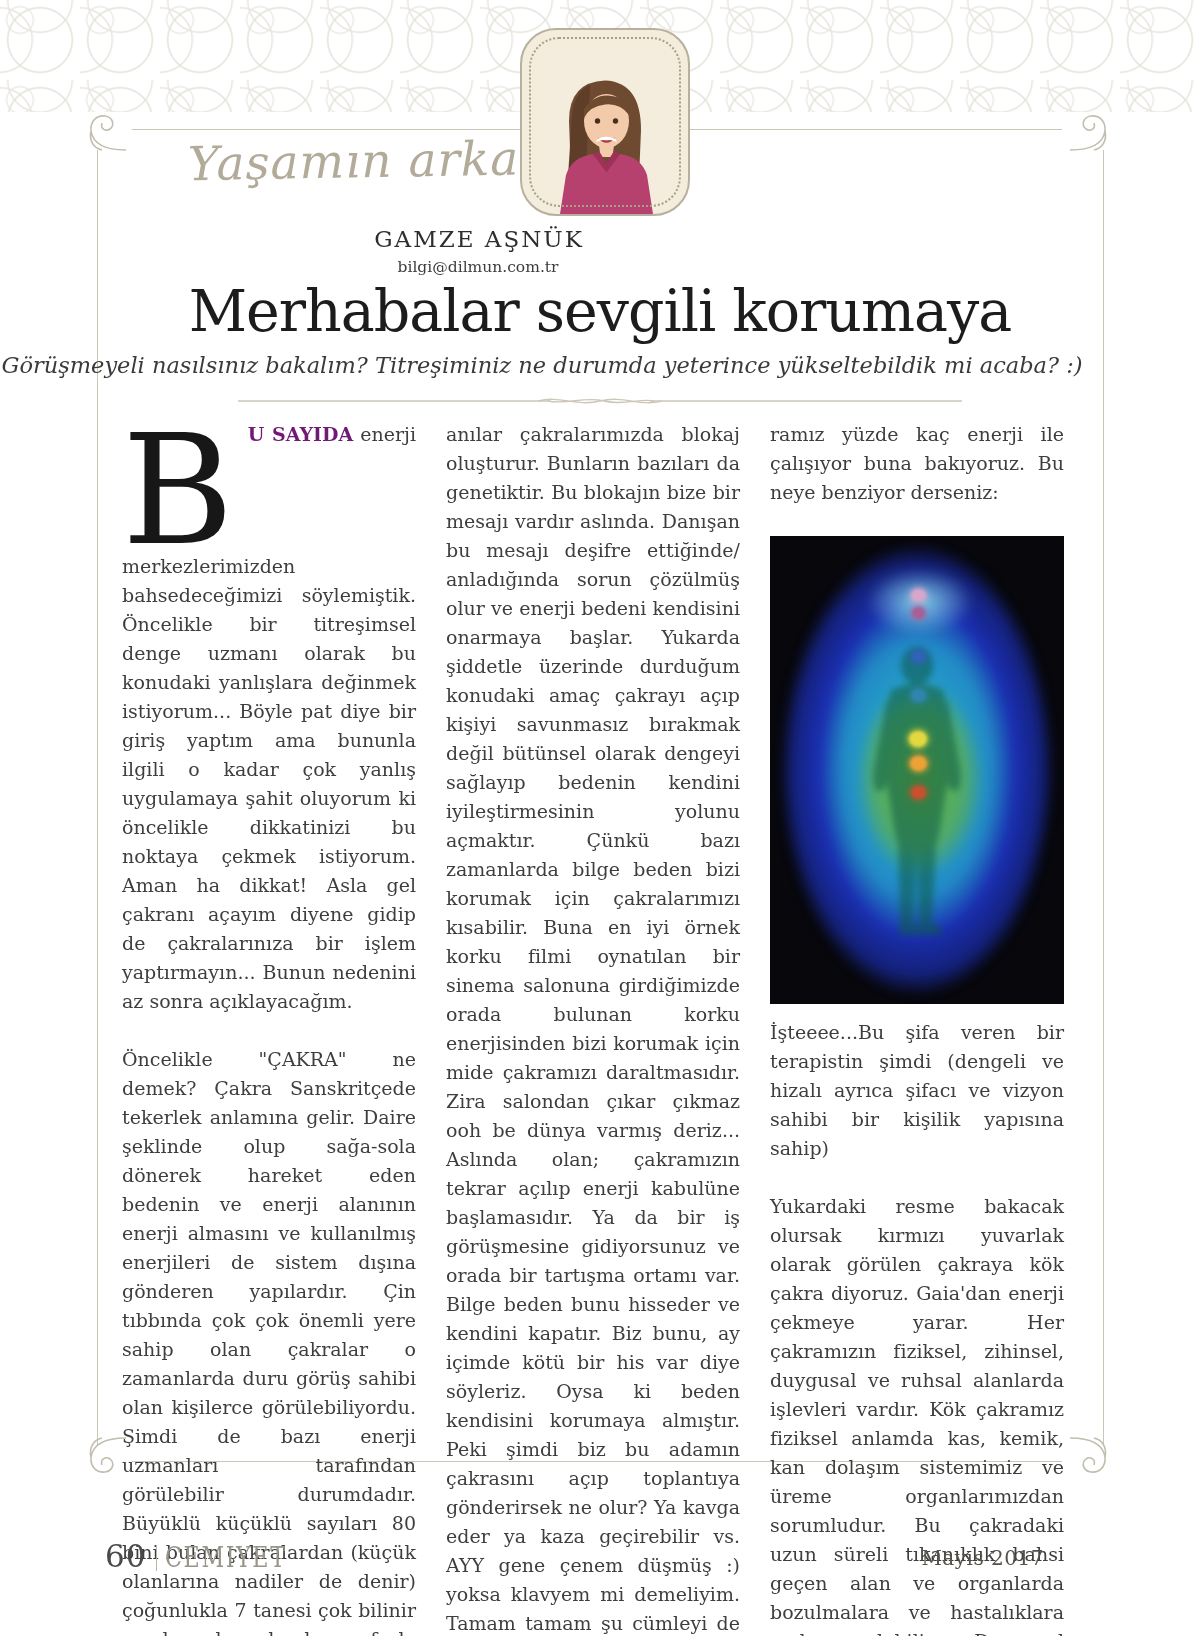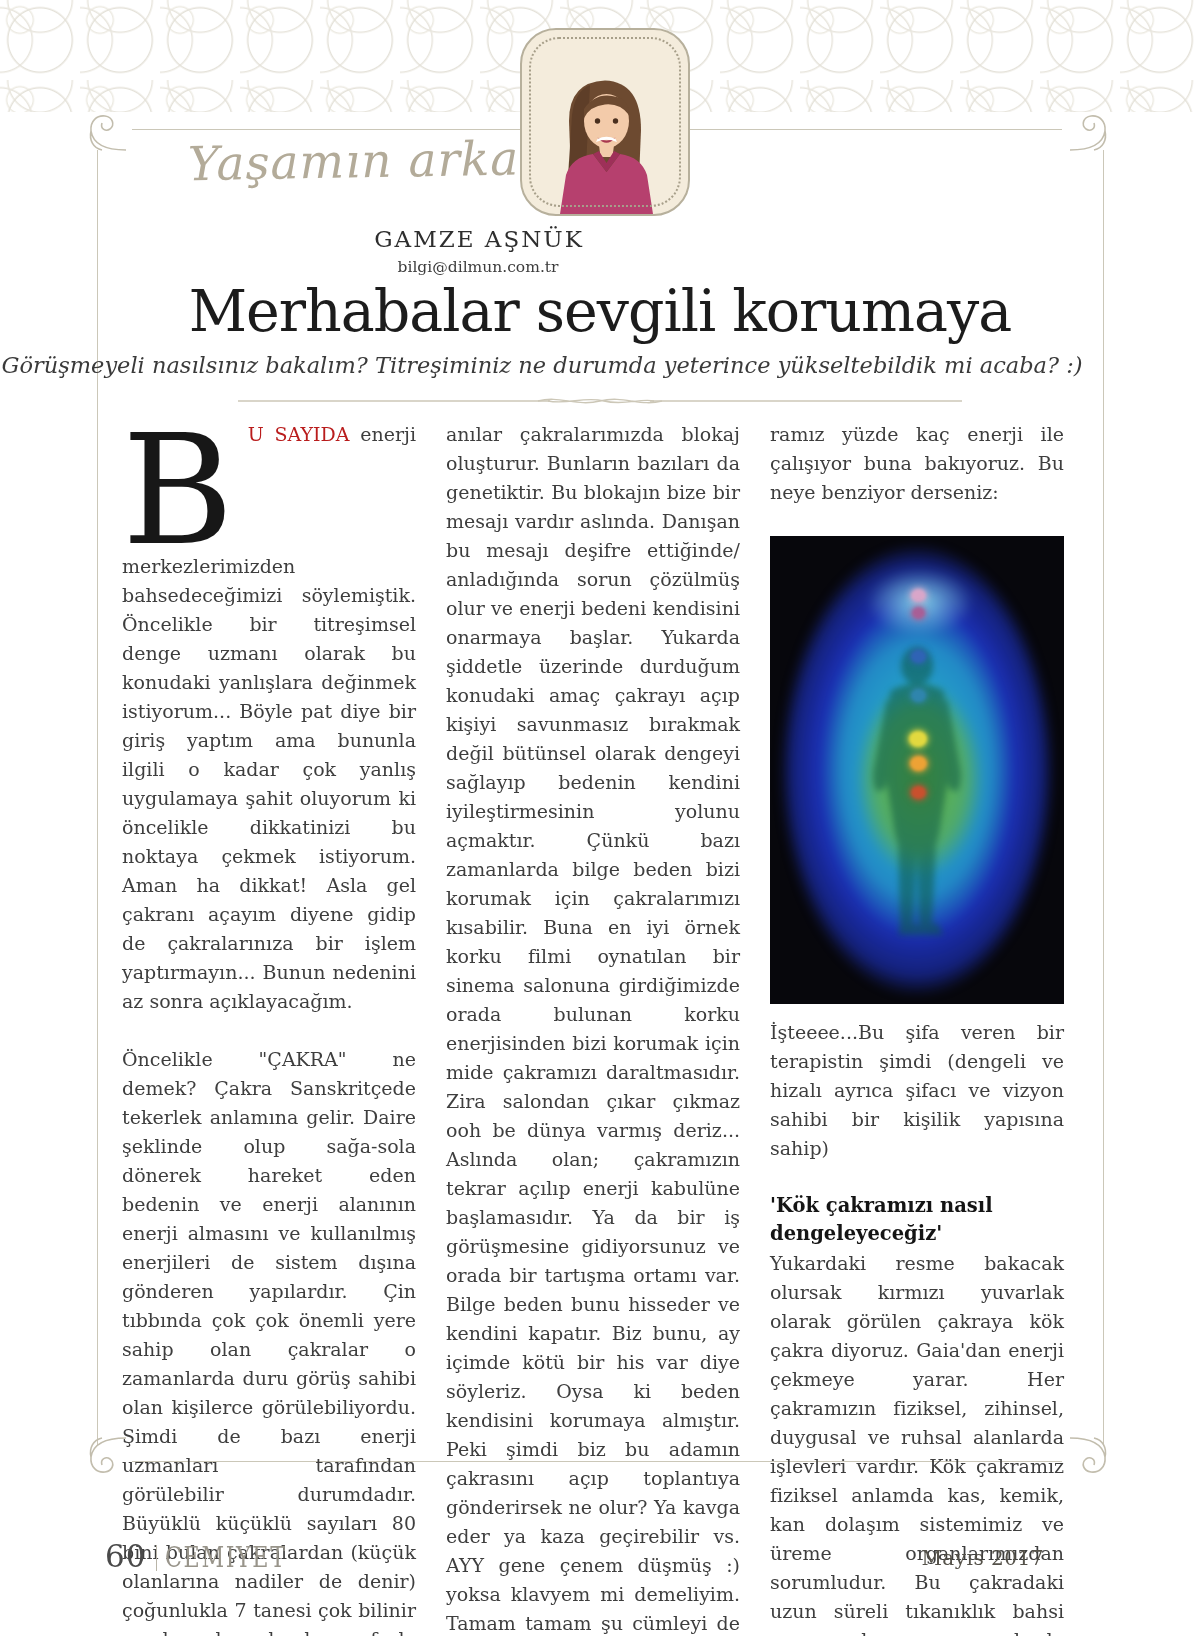--- a/index.html
+++ b/index.html
@@ -49,21 +49,21 @@
   .divider{position:absolute;top:392px;left:238px;}
   .divider path,.divider line{stroke:#ccc7b7;stroke-width:1.3;fill:none;}
 
   
   .columns{position:absolute;left:122px;top:420px;width:942px;display:flex;gap:30px;}
   .col{width:294px;font-size:19px;line-height:29px;text-align:justify;color:#3e3e3e;}
   .col p{margin:0 0 29px 0;}
   .col h3{margin:0;font-size:19.5px;line-height:27.5px;color:#141414;font-weight:bold;text-align:left;}
   .col h3 + p{margin-top:2px;}
   .dropcap{float:left;font-size:152px;line-height:122px;margin:10px 14px 0 0;color:#171717;}
-  .lead{font-weight:normal;color:#b91c1c;}
+  .lead{font-weight:bold;color:#701a75;}
   .caption{margin-top:0;}
 
   
   .aura{position:relative;width:294px;height:468px;margin:0 0 14px 0;overflow:hidden;}
   .aura-glow{position:absolute;left:3%;right:3%;top:1.5%;bottom:1.5%;border-radius:50%;filter:blur(5px);}
   .silhouette{position:absolute;left:18%;bottom:0;width:64%;height:92%;filter:blur(3px);opacity:.55;}
   .silhouette path,.silhouette ellipse{fill:#0e5a46;}
   .chakra{position:absolute;border-radius:50%;filter:blur(1.5px);z-index:4;}
   .c1{width:15px;height:13px;left:141px;top:53px;}
   .c2{width:13px;height:12px;left:142px;top:71px;}
@@ -166,21 +166,20 @@
         <span class="chakra c1" style="background: rgb(217, 166, 201); box-shadow: rgb(217, 166, 201) 0px 0px 6px 1px;"></span>
         <span class="chakra c2" style="background: rgb(168, 95, 150); box-shadow: rgb(168, 95, 150) 0px 0px 6px 1px;"></span>
         <span class="chakra c3" style="background: rgb(47, 99, 181); box-shadow: rgb(47, 99, 181) 0px 0px 6px 1px;"></span>
         <span class="chakra c4" style="background: rgb(47, 133, 173); box-shadow: rgb(47, 133, 173) 0px 0px 6px 1px;"></span>
         <span class="chakra c5" style="background: rgb(227, 217, 63); box-shadow: rgb(227, 217, 63) 0px 0px 6px 1px;"></span>
         <span class="chakra c6" style="background: rgb(237, 162, 53); box-shadow: rgb(237, 162, 53) 0px 0px 6px 1px;"></span>
         <span class="chakra c7" style="background: rgb(201, 80, 46); box-shadow: rgb(201, 80, 46) 0px 0px 6px 1px;"></span>
       </div>
 
       <p class="caption">İşteeee...Bu şifa veren bir terapistin şimdi (dengeli ve hizalı ayrıca şifacı ve vizyon sahibi bir kişilik yapısına sahip)</p>
-      <h3>'Kök çakramızı nasıl dengeleyeceğiz'</h3>
       <p>Yukardaki resme bakacak olursak kırmızı yuvarlak olarak görülen çakraya kök çakra diyoruz. Gaia'dan enerji çekmeye yarar. Her çakramızın fiziksel, zihinsel, duygusal ve ruhsal alanlarda işlevleri vardır. Kök çakramız fiziksel anlamda kas, kemik, kan dolaşım sistemimiz ve üreme organlarımızdan sorumludur. Bu çakradaki uzun süreli tıkanıklık bahsi geçen alan ve organlarda bozulmalara ve hastalıklara neden olabilir. Duygusal anlamda</p>
     </div>
 
   </div>
 
   <div class="footer">
     <span class="pageno">60</span><span class="foot-bar"></span><span class="mag">CEMIYET</span>
     <span class="issue">Mayıs 2017</span>
   </div>
 

